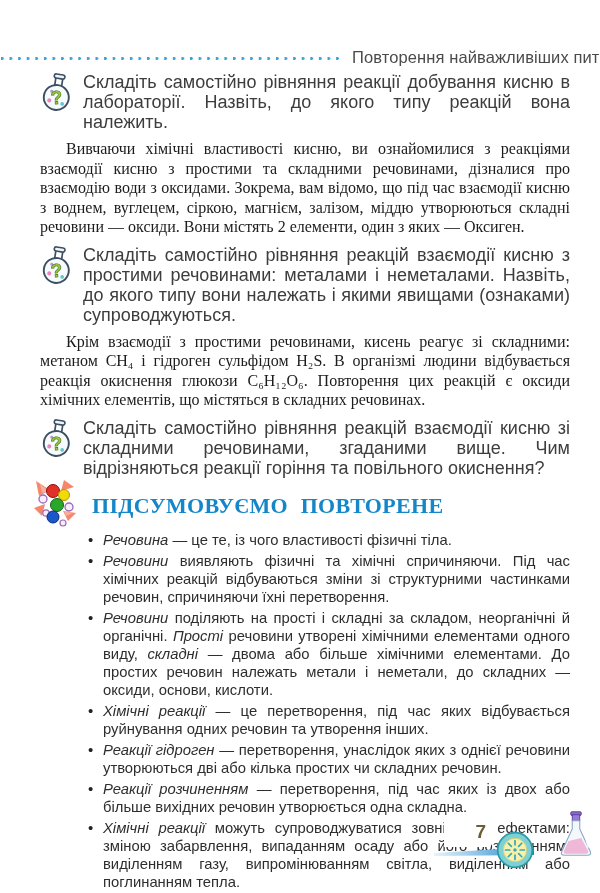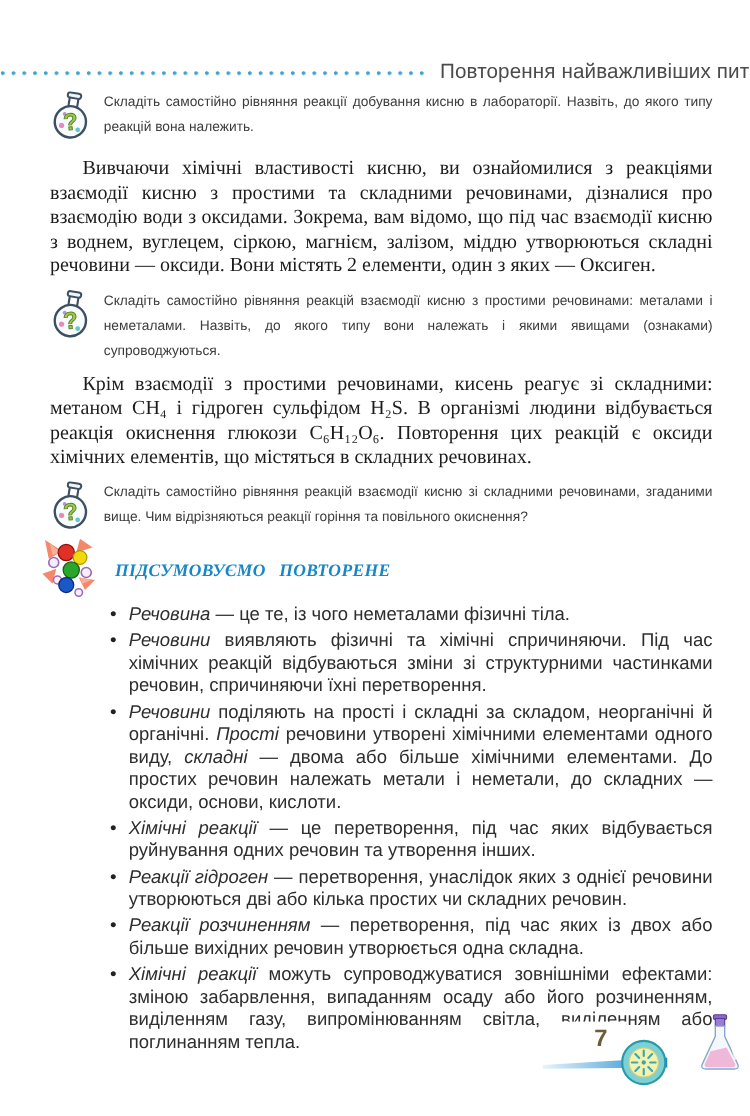--- a/index.html
+++ b/index.html
@@ -11,29 +11,29 @@
   .dots{flex:0 0 343px;height:5px;margin-top:2px;
         background-image:radial-gradient(circle at 2.2px 2.5px,#3ea2d4 1.4px,rgba(0,0,0,0) 1.6px);
         background-size:8.6px 5px;background-repeat:repeat-x;}
   .header-title{margin-left:9px;font-size:16.5px;color:#4b4b4b;white-space:nowrap;letter-spacing:.1px;}
 
   
   .content{position:absolute;left:40px;top:70px;width:530px;}
 
   .callout{display:flex;gap:9px;margin:2px 0 7px;}
   .callout .ico{flex:0 0 34px;margin-top:1px;}
-  .callout-text{flex:1;font-size:11px;line-height:20px;color:#3d3d3d;text-align:justify;}
+  .callout-text{flex:1;font-size:18px;line-height:20px;color:#3d3d3d;text-align:justify;}
 
   .para{font-family:"Liberation Serif","DejaVu Serif",serif;font-size:16px;line-height:19.5px;
         color:#1c1c1c;text-align:justify;text-indent:26px;margin:3px 0 8px;}
   .para .it{}
 
   .summary-head{display:flex;align-items:center;gap:12px;height:42px;margin:2px 0 4px;margin-left:-8px;}
-  .summary-heading{font-family:"Liberation Serif","DejaVu Serif",serif;font-weight:bold;font-style:italic;
-        color:#1587c9;font-size:14px;word-spacing:7px;letter-spacing:.3px;}
+  .summary-heading{font-family:"Liberation Serif","DejaVu Serif",serif;font-weight:bold;
+        color:#1587c9;font-size:22px;word-spacing:7px;letter-spacing:.3px;}
 
   .bullets{margin-left:48px;}
   .bullet{display:flex;margin-bottom:3px;}
   .bullet-marker{flex:0 0 15px;font-size:15px;line-height:18px;color:#222;}
   .bullet-body{flex:1;font-size:14.8px;line-height:18px;color:#2e2e2e;text-align:justify;}
   .term{font-weight:normal;font-style:italic;}
 
   
   .footer{position:absolute;right:4px;bottom:6px;width:156px;height:84px;}
   .footer-swoosh{position:absolute;left:-6px;top:42px;z-index:1;}
@@ -131,21 +131,21 @@
           <circle cx="20" cy="38" r="6" fill="#1a58c8" stroke="#0a2a80" stroke-width="1"></circle>
         </svg>
       </span>
       <span class="summary-heading">ПІДСУМОВУЄМО ПОВТОРЕНЕ</span>
     </div>
 
     <div class="bullets">
 
       <div class="bullet">
         <span class="bullet-marker">•</span>
-        <div class="bullet-body"><span class="term">Речовина</span><span> — це те, із чого неметалами фізичні тіла.</span></div>
+        <div class="bullet-body"><span class="term">Речовина</span><span> — це те, із чого властивості фізичні тіла.</span></div>
       </div>
 
       <div class="bullet">
         <span class="bullet-marker">•</span>
         <div class="bullet-body"><span class="term">Речовини</span><span> виявляють фізичні та хімічні спричиняючи. Під час хімічних реакцій відбуваються зміни зі структурними частинками речовин, спричиняючи їхні перетворення.</span></div>
       </div>
 
       <div class="bullet">
         <span class="bullet-marker">•</span>
         <div class="bullet-body"><span class="term">Речовини</span><span> поділяють на прості і складні за складом, неорганічні й органічні. </span><span class="term">Прості</span><span> речовини утворені хімічними елементами одного виду, </span><span class="term">складні</span><span> — двома або більше хімічними елементами. До простих речовин належать метали і неметали, до складних — оксиди, основи, кислоти.</span></div>

